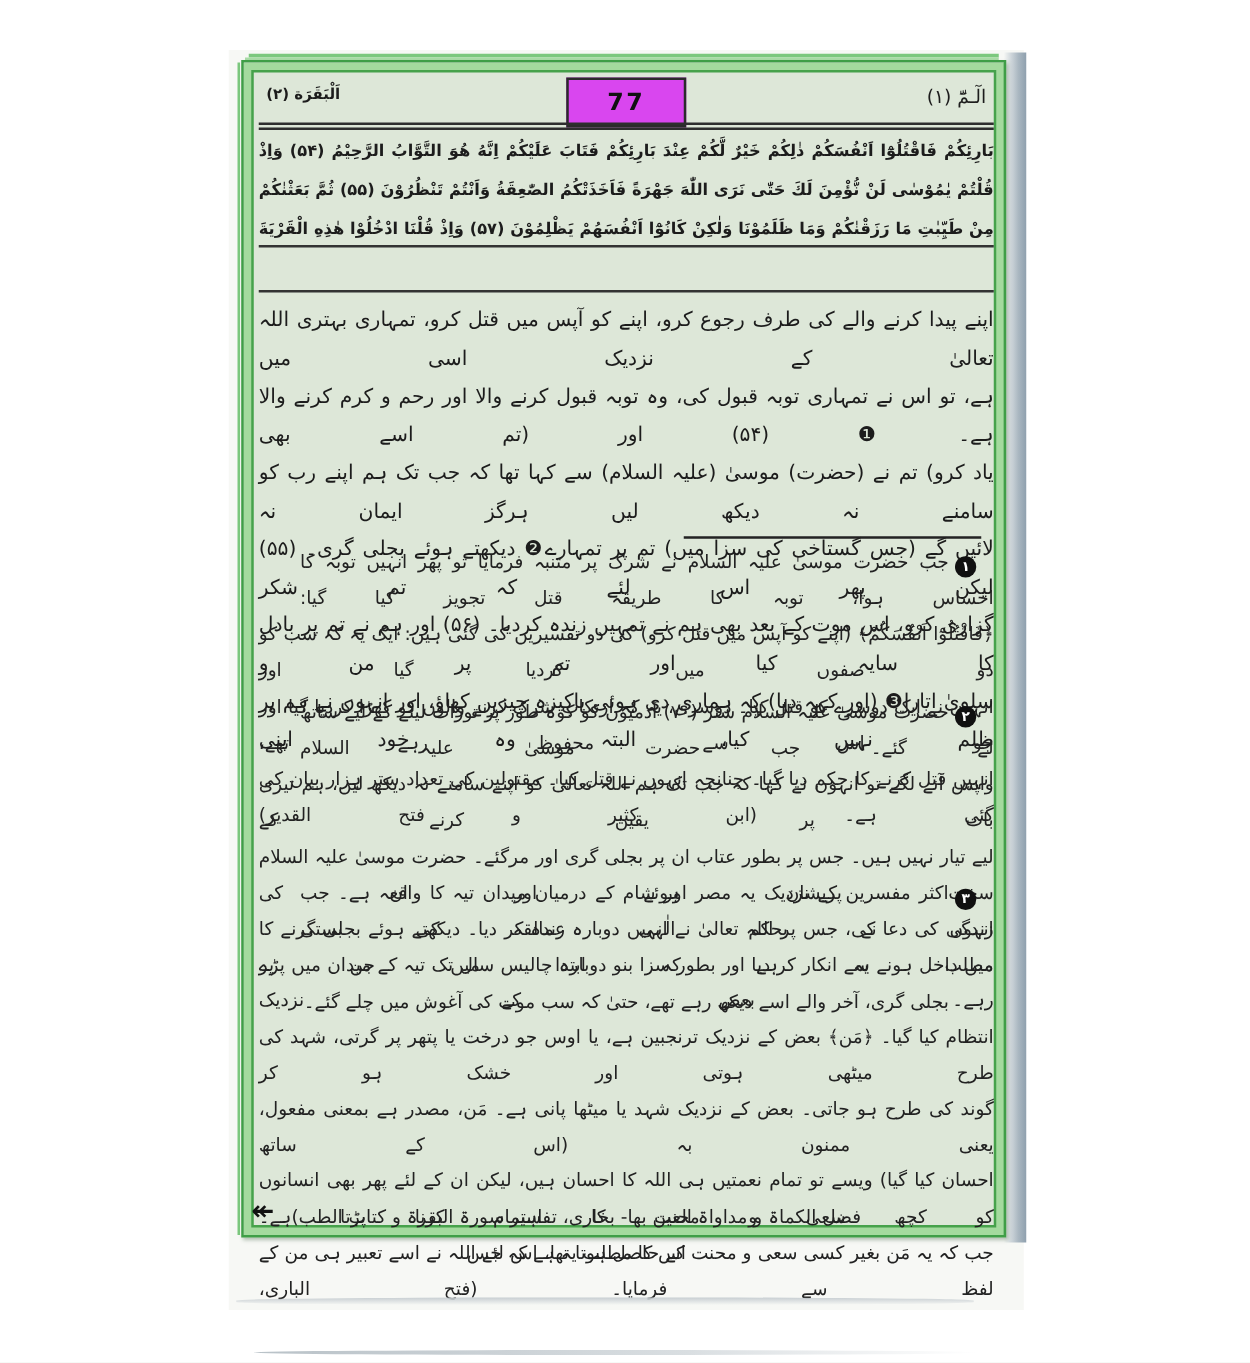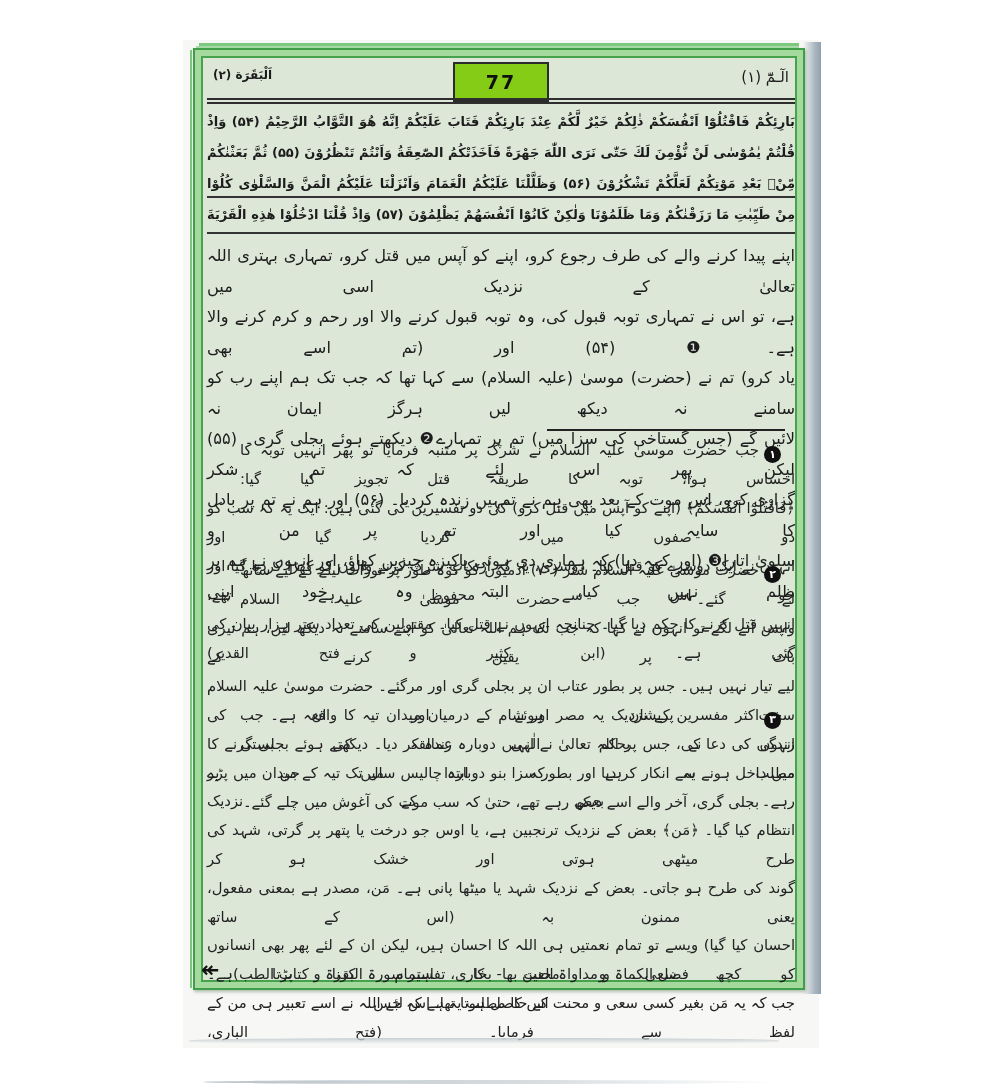--- a/index.html
+++ b/index.html
@@ -26,21 +26,21 @@
          box-shadow:inset 0 0 0 6px #a4da9e, inset 0 0 0 8px #46a24b, 1px 2px 3px rgba(90,120,95,.45);}
 
   .content{position:absolute;left:12px;top:10px;width:588px;height:922px;
            direction:rtl;color:#1c1c1c;}
 
   
   .hdr{position:absolute;left:0;top:0;width:588px;height:46px;}
   .hdr-right{position:absolute;right:6px;top:8px;font-size:15px;font-weight:normal;}
   .hdr-left{position:absolute;left:6px;top:8px;font-size:12px;font-weight:bold;}
   .pagenum-box{position:absolute;left:50%;transform:translateX(-50%);top:2px;width:92px;height:36px;
-           border:2px solid #2b2b2b;background:#84cc16;display:flex;align-items:center;justify-content:center;
+           border:2px solid #2b2b2b;background:#d946ef;display:flex;align-items:center;justify-content:center;
            font-size:19px;font-weight:bold;letter-spacing:2px;color:#111;}
   .hdr-rule{position:absolute;left:0;width:588px;height:2px;background:#2e2e2e;}
   .r1{top:38px;} .r2{top:42px;}
 
   
   .line{text-align:justify;text-align-last:justify;white-space:normal;}
   .line.c{text-align:left;text-align-last:center;}
 
   .quran{position:absolute;left:0;top:46px;width:588px;font-size:13px;font-weight:bold;
          line-height:31px;}
@@ -84,21 +84,20 @@
             <span>77</span>
           </div>
           <div class="hdr-left">اَلْبَقَرَة (٢)</div>
           <div class="hdr-rule r1"></div>
           <div class="hdr-rule r2"></div>
         </div>
 
         <div class="quran">
             <div class="line">بَارِئِكُمْ فَاقْتُلُوْٓا اَنْفُسَكُمْ ذٰلِكُمْ خَيْرٌ لَّكُمْ عِنْدَ بَارِئِكُمْ فَتَابَ عَلَيْكُمْ اِنَّهُ هُوَ التَّوَّابُ الرَّحِيْمُ (۵۴) وَاِذْ</div>
             <div class="line">قُلْتُمْ يٰمُوْسٰى لَنْ نُّؤْمِنَ لَكَ حَتّٰى نَرَى اللّٰهَ جَهْرَةً فَاَخَذَتْكُمُ الصّٰعِقَةُ وَاَنْتُمْ تَنْظُرُوْنَ (۵۵) ثُمَّ بَعَثْنٰكُمْ</div>
-            <div class="line">مِّنْۢ بَعْدِ مَوْتِكُمْ لَعَلَّكُمْ تَشْكُرُوْنَ (۵۶) وَظَلَّلْنَا عَلَيْكُمُ الْغَمَامَ وَاَنْزَلْنَا عَلَيْكُمُ الْمَنَّ وَالسَّلْوٰى كُلُوْا</div>
             <div class="line">مِنْ طَيِّبٰتِ مَا رَزَقْنٰكُمْ وَمَا ظَلَمُوْنَا وَلٰكِنْ كَانُوْٓا اَنْفُسَهُمْ يَظْلِمُوْنَ (۵۷) وَاِذْ قُلْنَا ادْخُلُوْا هٰذِهِ الْقَرْيَةَ</div>
           </div>
         <div class="rule rule-a"></div>
         <div class="rule rule-b"></div>
 
         <div class="urdu">
             <div class="line">اپنے پیدا کرنے والے کی طرف رجوع کرو، اپنے کو آپس میں قتل کرو، تمہاری بہتری اللہ تعالیٰ کے نزدیک اسی میں</div>
             <div class="line">ہے، تو اس نے تمہاری توبہ قبول کی، وہ توبہ قبول کرنے والا اور رحم و کرم کرنے والا ہے۔❶ (۵۴) اور (تم اسے بھی</div>
             <div class="line">یاد کرو) تم نے (حضرت) موسیٰ (علیہ السلام) سے کہا تھا کہ جب تک ہم اپنے رب کو سامنے نہ دیکھ لیں ہرگز ایمان نہ</div>
             <div class="line">لائیں گے (جس گستاخی کی سزا میں) تم پر تمہارے❷ دیکھتے ہوئے بجلی گری۔ (۵۵) لیکن پھر اس لئے کہ تم شکر</div>

